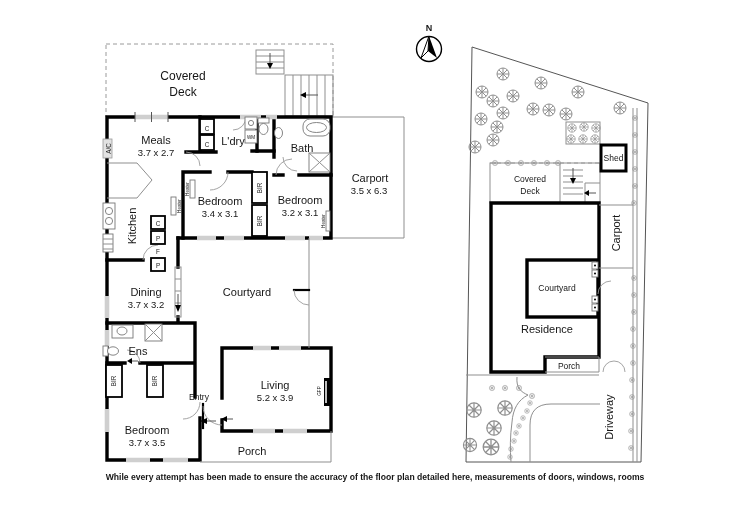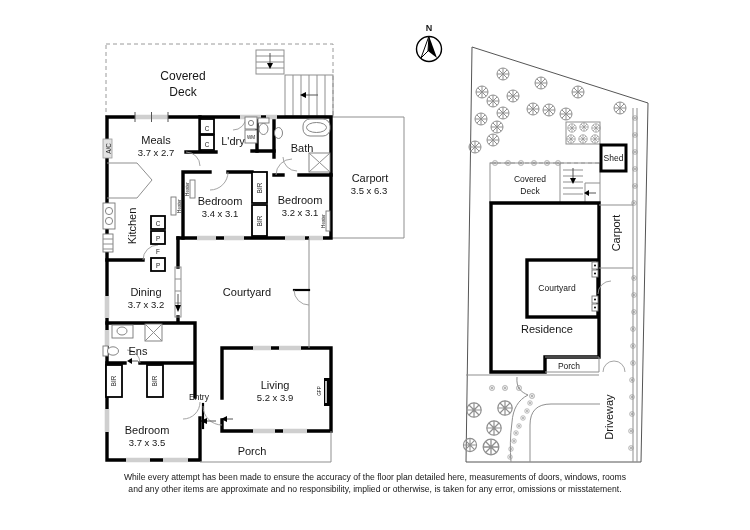--- a/index.html
+++ b/index.html
@@ -18,21 +18,21 @@
   .dash{stroke:#9a9a9a;stroke-width:1;fill:none;stroke-dasharray:4 3;}
   .lbl {font-size:11px;text-anchor:middle;}
   .big {font-size:12px;text-anchor:middle;}
   .dim {font-size:9.5px;text-anchor:middle;}
   .md  {font-size:8.5px;text-anchor:middle;}
   .sm  {font-size:6.3px;text-anchor:middle;}
   .xs  {font-size:4.6px;text-anchor:middle;}
   .shed{font-size:8.5px;text-anchor:middle;}
   .nfont{font-size:9px;font-weight:bold;text-anchor:middle;}
   .disclaimer{position:absolute;left:0;right:0;top:471px;text-align:center;
-              font-size:8.6px;line-height:12px;color:#161616;}
+              font-size:8.6px;line-height:12px;color:#161616;font-weight:bold;}
 </style>
 </head>
 <body>
 
 <div class="canvas">
 <svg width="750" height="530" viewBox="0 0 750 530">
   <defs>
     <g id="tree">
       <circle r="6" class="t"></circle>
       <path class="t" d="M-6,0H6 M0,-6V6 M-4.2,-4.2L4.2,4.2 M-4.2,4.2L4.2,-4.2"></path>
@@ -323,15 +323,14 @@
       <path class="t" d="M517,377 C516,388 521,392 528,395 C518,400 513,409 512,422 C510,437 510,449 511,462"></path>
       <path class="t" d="M530,462 V425 Q530,404 551,404 H600"></path>
       <text class="lbl" transform="rotate(-90 610 417)" x="610" y="420">Driveway</text>
     </g>
   </g>
 </svg>
 
 
 <div class="disclaimer">
   <div>While every attempt has been made to ensure the accuracy of the floor plan detailed here, measurements of doors, windows, rooms</div>
-  <div>and any other items are approximate and no responsibility, implied or otherwise, is taken for any error, omissions or misstatement.</div>
 </div>
 </div>
 
 </body></html>

